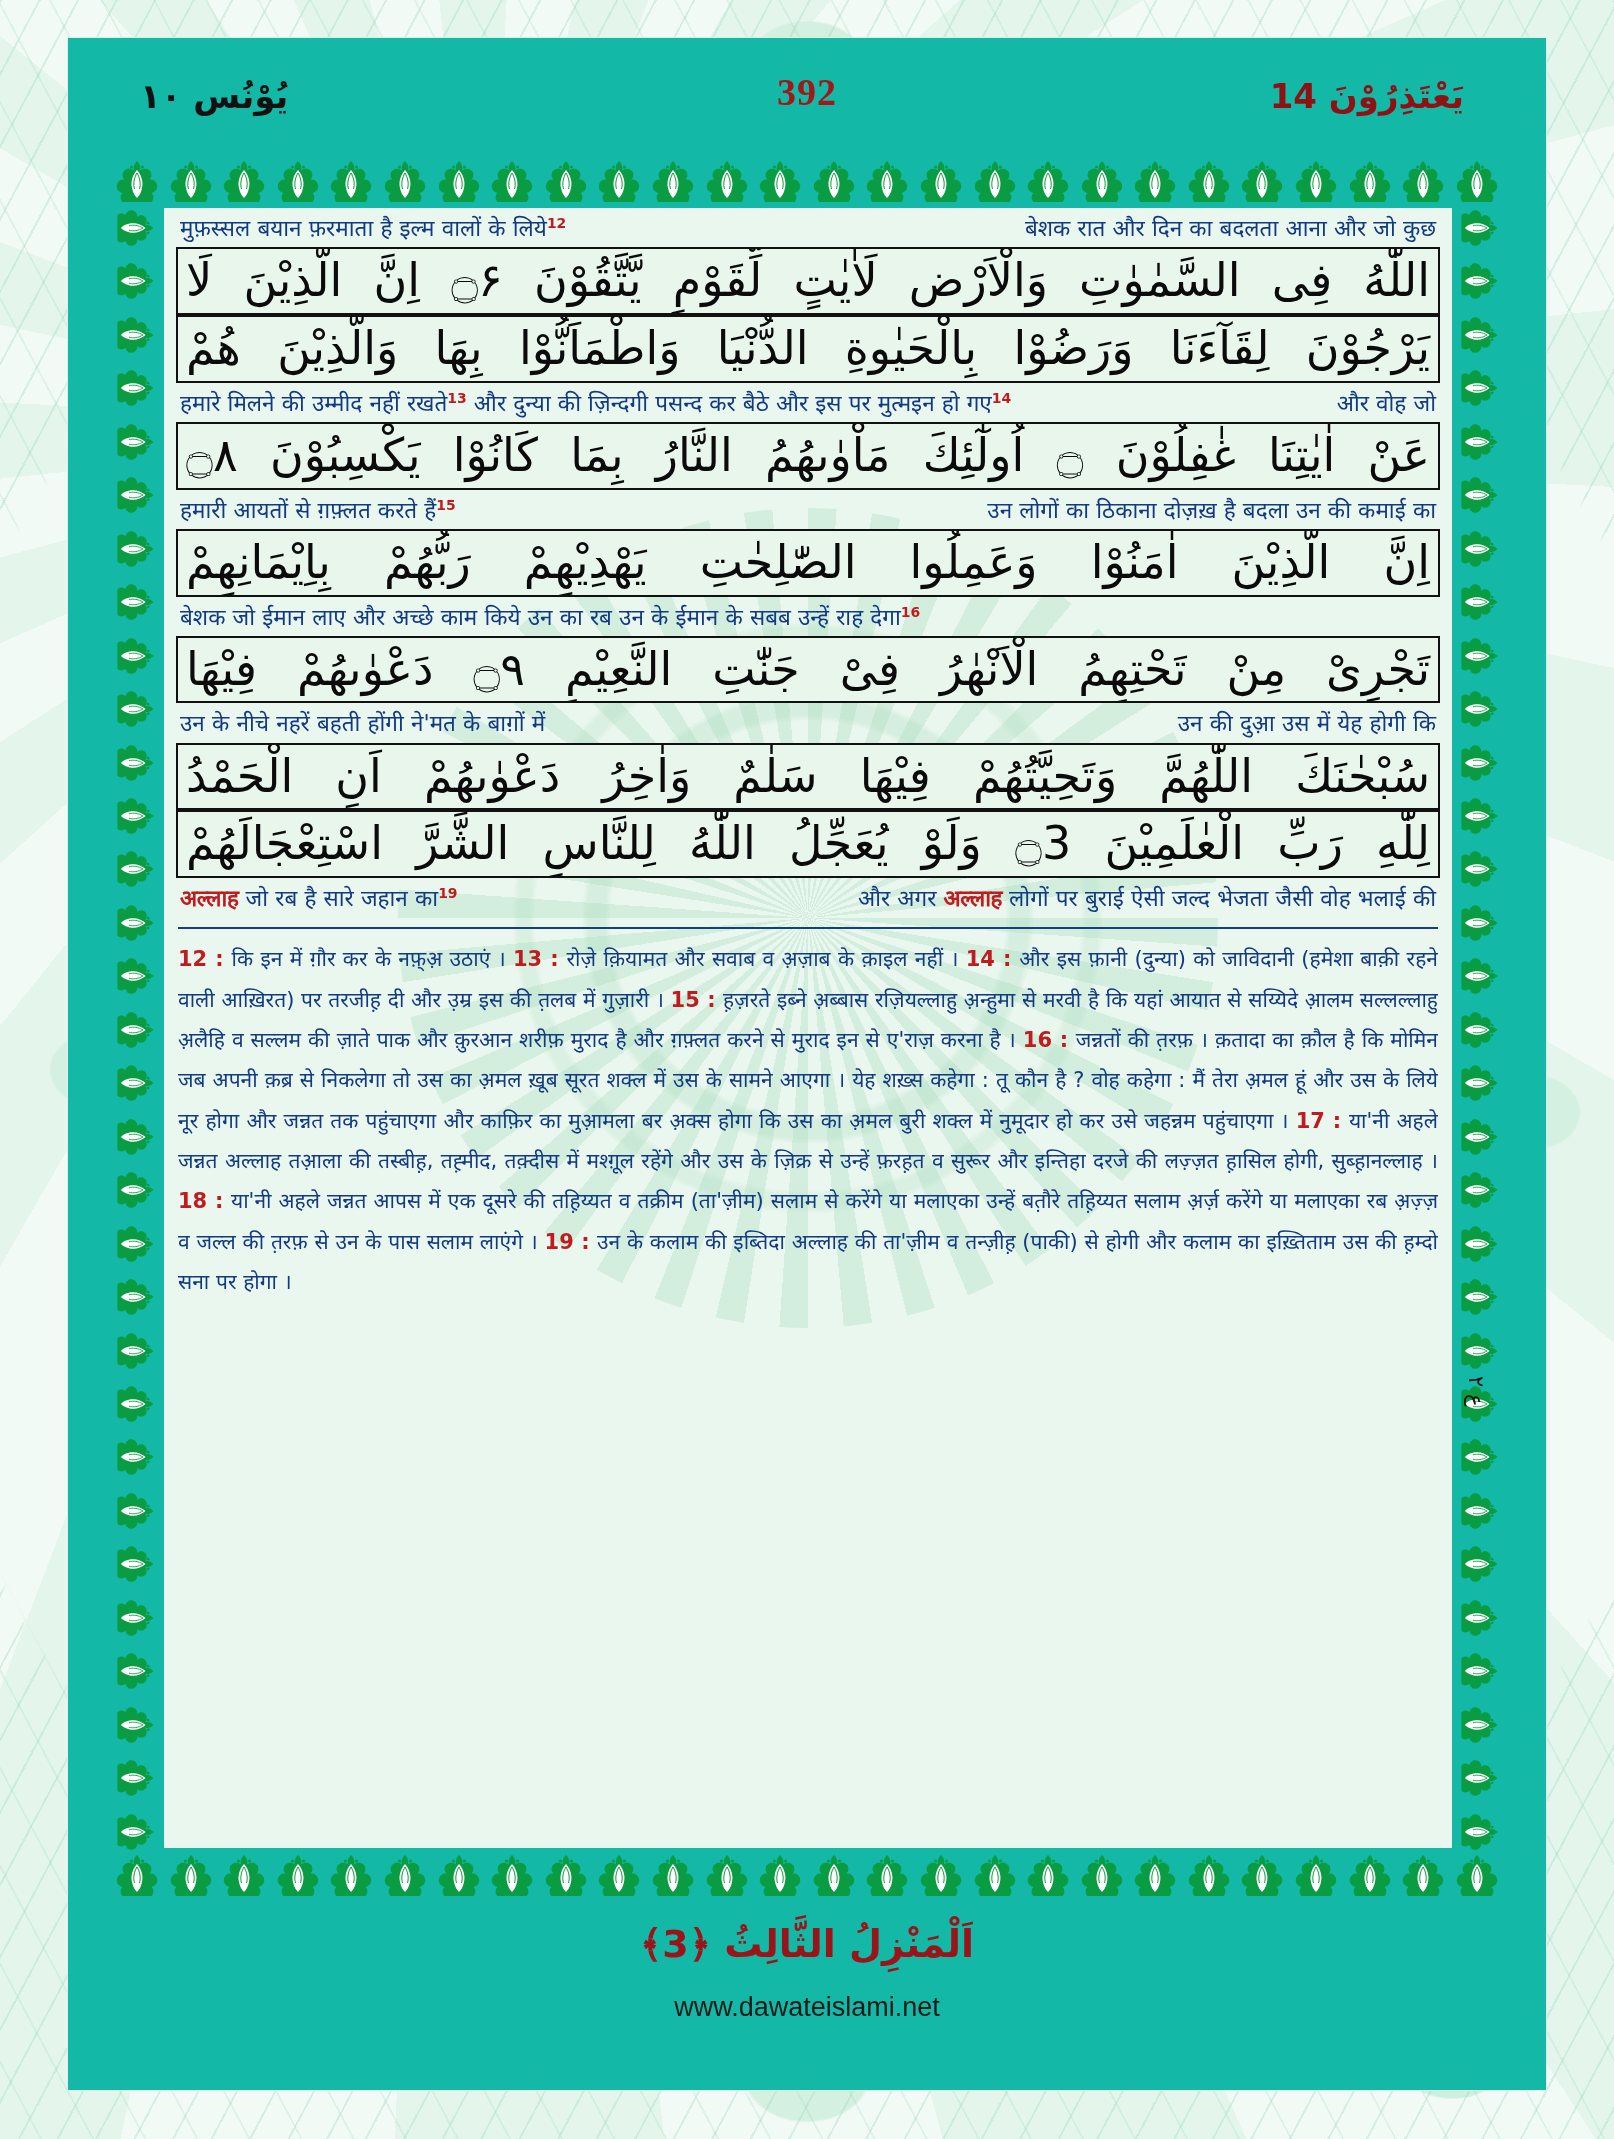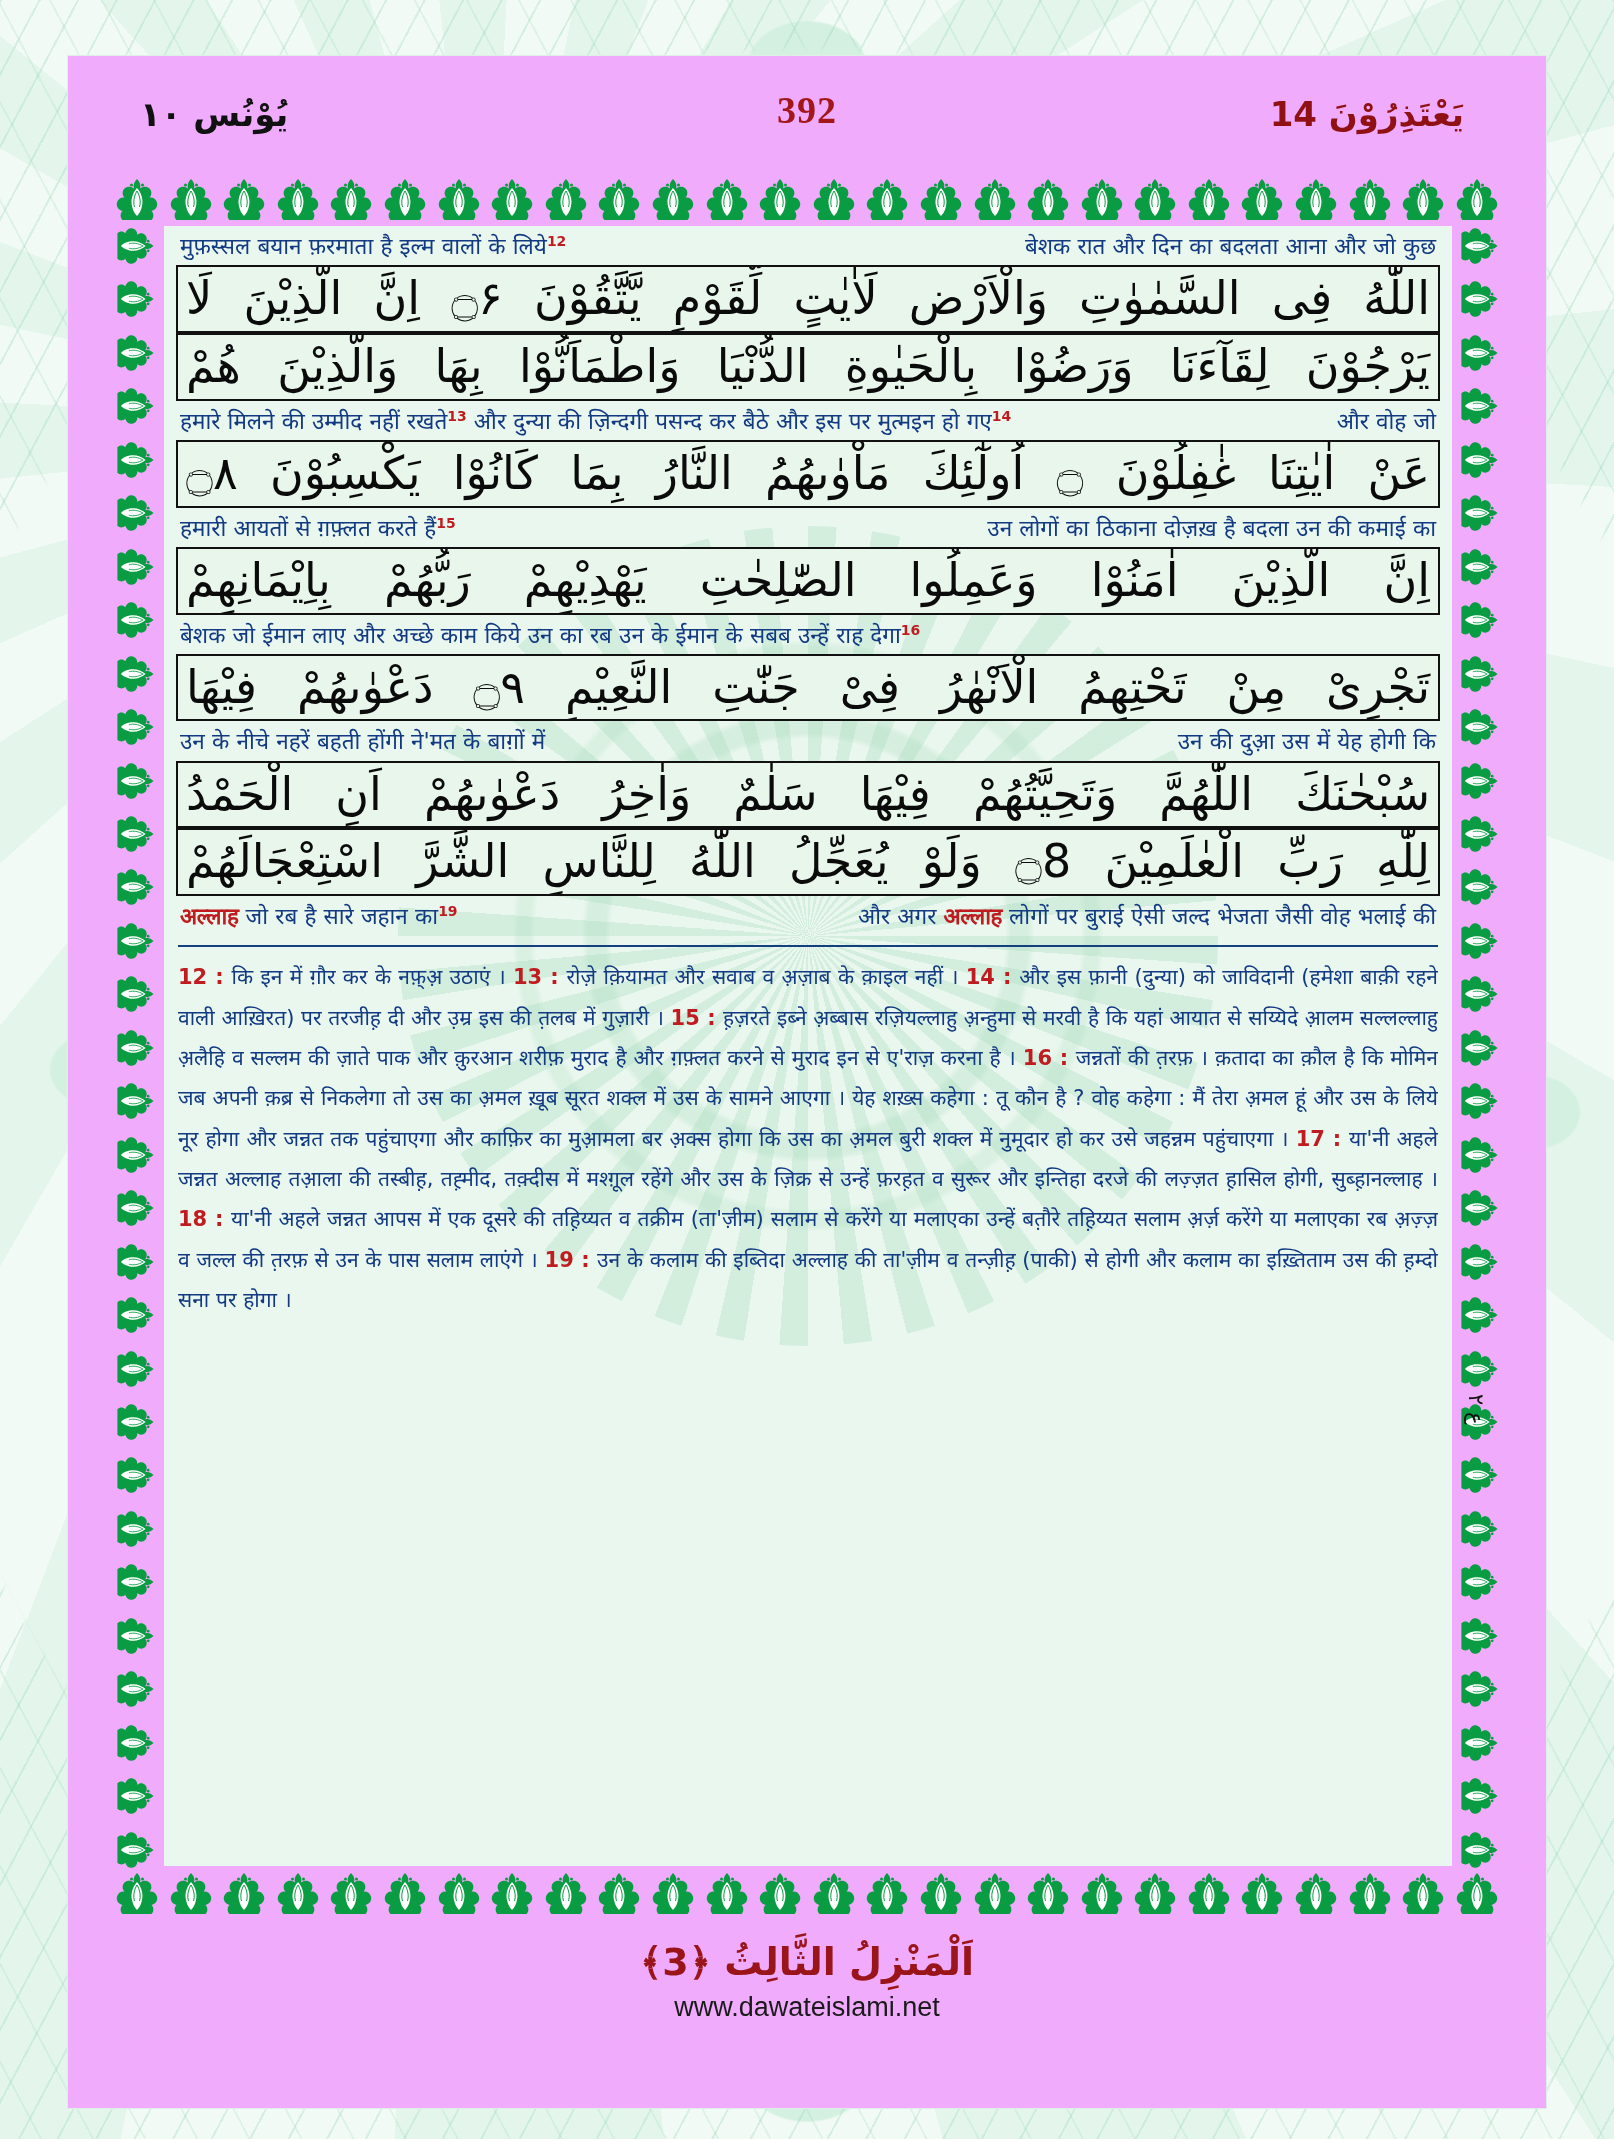--- a/index.html
+++ b/index.html
@@ -44,23 +44,23 @@
       repeating-linear-gradient(-118deg, rgba(150,214,180,.22) 0 2px, transparent 2px 46px);
     -webkit-mask-image:
       radial-gradient(ellipse 58% 48% at 50% 50%, transparent 0 99%, #000 100%);
     mask-image:
       radial-gradient(ellipse 58% 48% at 50% 50%, transparent 0 99%, #000 100%);
   }
 
   
   #sheet{
     position:absolute;
-    left:68px;top:56px;
+    left:68px;top:38px;
     width:1478px;height:2052px;
-    background:#f0abfc;
+    background:#14b8a6;
     box-shadow:0 0 0 1px #dfeee6;
     z-index:3;
   }
 
   
   #runhead{
     position:absolute;left:0;top:26px;width:100%;height:76px;
   }
   .rh-side{
     position:absolute;top:0;
@@ -2481,21 +2481,21 @@
       <div class="tr-line">
         <span class="seg">उन के नीचे नहरें बहती होंगी ने'मत के बाग़ों में</span>
         <span class="seg right-seg">उन की दुआ़ उस में येह होगी कि</span>
       </div>
 
       <div class="ayah-box">
         <div class="ar">سُبْحٰنَكَ اللّٰهُمَّ وَتَحِيَّتُهُمْ فِيْهَا سَلٰمٌ وَاٰخِرُ دَعْوٰىهُمْ اَنِ الْحَمْدُ</div>
       </div>
 
       <div class="ayah-box">
-        <div class="ar">لِلّٰهِ رَبِّ الْعٰلَمِيْنَ ۝8 وَلَوْ يُعَجِّلُ اللّٰهُ لِلنَّاسِ الشَّرَّ اسْتِعْجَالَهُمْ</div>
+        <div class="ar">لِلّٰهِ رَبِّ الْعٰلَمِيْنَ ۝3 وَلَوْ يُعَجِّلُ اللّٰهُ لِلنَّاسِ الشَّرَّ اسْتِعْجَالَهُمْ</div>
       </div>
       <div class="tr-line">
         <span class="seg"><span class="allah">अल्लाह</span><span> जो रब है सारे जहान का</span><sup class="fn">19</sup></span>
         <span class="seg right-seg"><span>और अगर </span><span class="allah">अल्लाह</span><span> लोगों पर बुराई ऐसी जल्द भेजता जैसी वोह भलाई की</span></span>
       </div>
 
       <div id="footnotes"><span class="num">12 : </span><span>कि इन में ग़ौर कर के नफ़्अ़ उठाएं । </span><span class="num">13 : </span><span>रोज़े क़ियामत और सवाब व अ़ज़ाब के क़ाइल नहीं । </span><span class="num">14 : </span><span>और इस फ़ानी (दुन्या) को जाविदानी (हमेशा बाक़ी रहने वाली आख़िरत) पर तरजीह़ दी और उ़म्र इस की त़लब में गुज़ारी । </span><span class="num">15 : </span><span>ह़ज़रते इब्ने अ़ब्बास रज़ियल्लाहु अ़न्हुमा से मरवी है कि यहां आयात से सय्यिदे आ़लम सल्लल्लाहु अ़लैहि व सल्लम की ज़ाते पाक और क़ुरआन शरीफ़ मुराद है और ग़फ़्लत करने से मुराद इन से ए'राज़ करना है । </span><span class="num">16 : </span><span>जन्नतों की त़रफ़ । क़तादा का क़ौल है कि मोमिन जब अपनी क़ब्र से निकलेगा तो उस का अ़मल ख़ूब सूरत शक्ल में उस के सामने आएगा । येह शख़्स कहेगा : तू कौन है ? वोह कहेगा : मैं तेरा अ़मल हूं और उस के लिये नूर होगा और जन्नत तक पहुंचाएगा और काफ़िर का मुआ़मला बर अ़क्स होगा कि उस का अ़मल बुरी शक्ल में नुमूदार हो कर उसे जहन्नम पहुंचाएगा । </span><span class="num">17 : </span><span>या'नी अहले जन्नत अल्लाह तआ़ला की तस्बीह़, तह़्मीद, तक़्दीस में मश्ग़ूल रहेंगे और उस के ज़िक्र से उन्हें फ़रह़त व सुरूर और इन्तिहा दरजे की लज़्ज़त ह़ासिल होगी, सुब्ह़ानल्लाह । </span><span class="num">18 : </span><span>या'नी अहले जन्नत आपस में एक दूसरे की तह़िय्यत व तक्रीम (ता'ज़ीम) सलाम से करेंगे या मलाएका उन्हें बत़ौरे तह़िय्यत सलाम अ़र्ज़ करेंगे या मलाएका रब अ़ज़्ज़ व जल्ल की त़रफ़ से उन के पास सलाम लाएंगे । </span><span class="num">19 : </span><span>उन के कलाम की इब्तिदा अल्लाह की ता'ज़ीम व तन्ज़ीह़ (पाकी) से होगी और कलाम का इख़्तिताम उस की ह़म्दो सना पर होगा । </span></div>
 
     </div>
 

